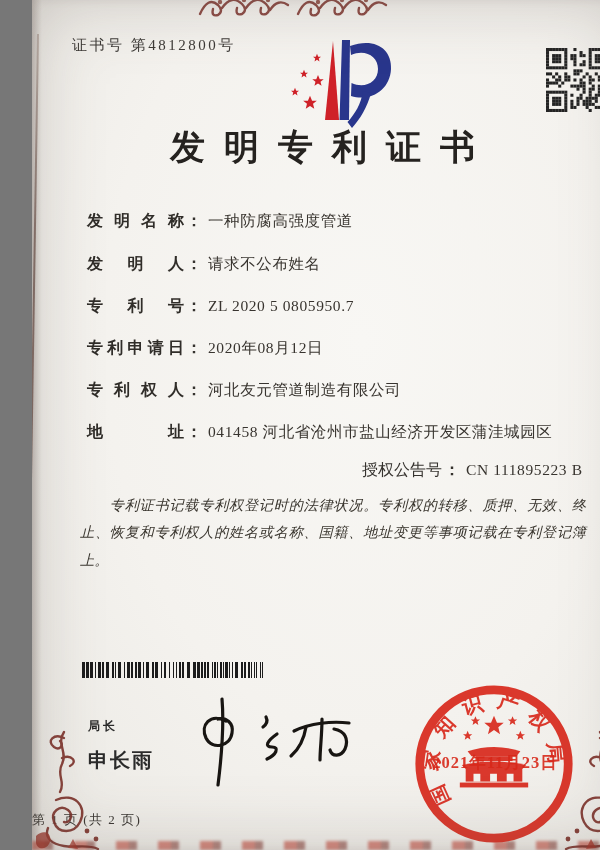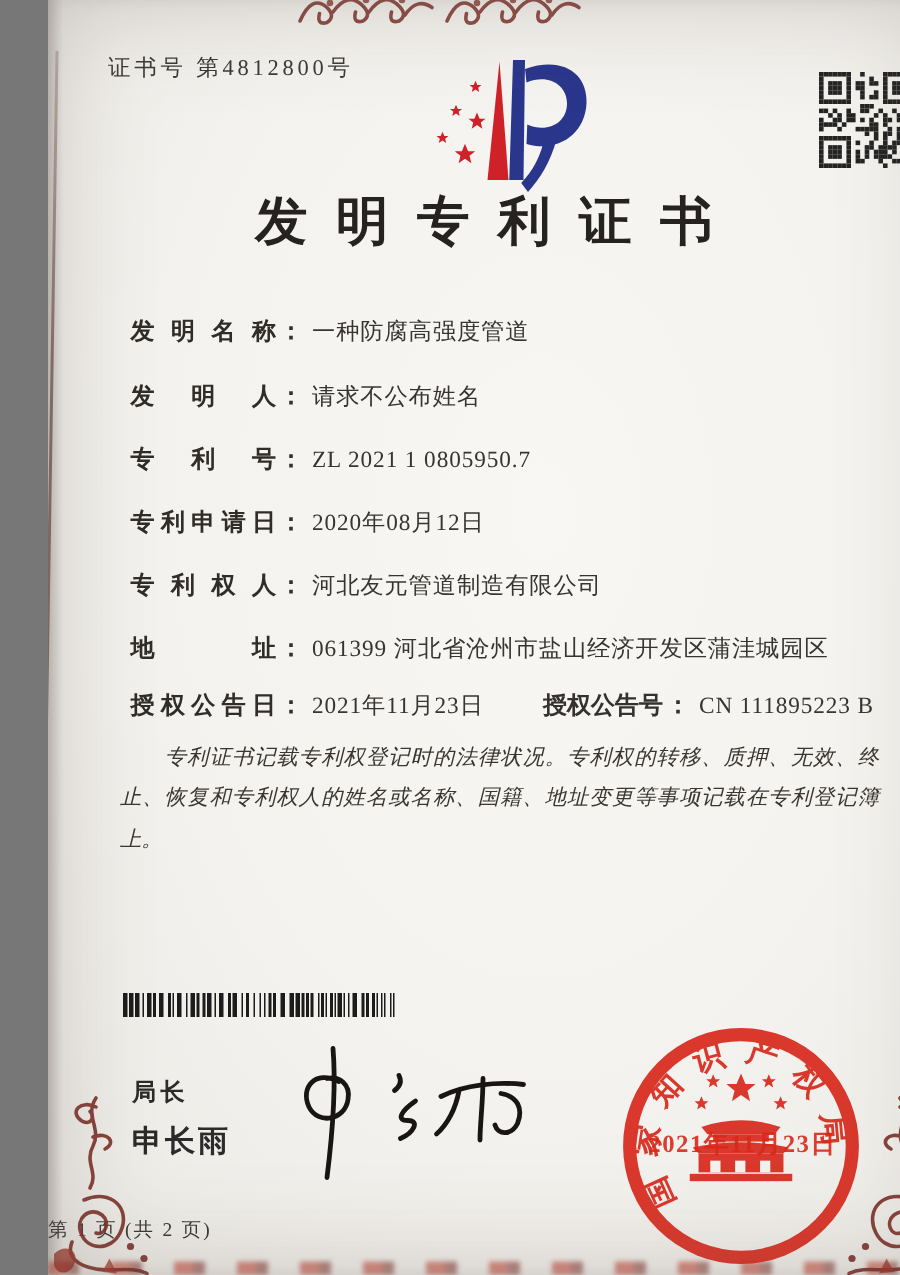--- a/index.html
+++ b/index.html
@@ -34,29 +34,29 @@
   .field-row{left:55px; height:22px; font-size:16px; white-space:nowrap;}
   .flabel{
     display:inline-block; width:97px; font-weight:600; color:#302d29;
     text-align:justify; text-align-last:justify; vertical-align:top;
   }
   .colon{font-weight:600; margin:0 6px 0 2px;}
   .fvalue{font-size:15.5px; letter-spacing:.6px; color:#38342f;}
   .row-1{top:211px;} .row-2{top:254px;} .row-3{top:296px;}
   .row-4{top:338px;} .row-5{top:380px;} .row-6{top:422px;} .row-7{top:460px;}
   .grant-pub{left:330px; top:460px; font-size:16px; white-space:nowrap;}
-  .grant-pub .plabel{font-weight:700;}
+  .grant-pub .plabel{font-weight:400;}
   .body-text{
     left:48px; top:492px; width:506px; font-size:14.2px; line-height:1.92;
     text-align:justify; color:#3a362f; font-style:italic;
   }
   .body-text p{margin:0; text-indent:2.1em;}
   .barcode{left:50px; top:662px;}
   .director-label{left:56px; top:718px; font-family:"Liberation Sans","DejaVu Sans",sans-serif;
-    font-size:16px; font-weight:600; letter-spacing:3px; color:#2b2b2b;}
+    font-size:12px; font-weight:600; letter-spacing:3px; color:#2b2b2b;}
   .director-name{left:56px; top:747px; font-family:"Liberation Sans","DejaVu Sans",sans-serif;
     font-size:20px; font-weight:600; letter-spacing:2px; color:#2b2b2b;}
   .signature{left:150px; top:693px;}
   .seal{left:377px; top:681px; z-index:2;}
   .seal-date{
     left:374px; top:752px; width:178px; text-align:center; z-index:3;
     font-size:16.5px; font-weight:700; color:rgba(215,40,26,.9); letter-spacing:1px;
   }
   .page-info{left:0; top:811px; width:580px; text-align:left; font-size:13px;
     letter-spacing:1.5px; color:#3b3834;}
@@ -345,33 +345,30 @@
 
   <div class="abs doc-title">发明专利证书</div>
 
   <div class="abs field-row row-1">
     <span class="flabel">发明名称</span><span class="colon">：</span><span class="fvalue">一种防腐高强度管道</span>
   </div>
   <div class="abs field-row row-2">
     <span class="flabel">发明人</span><span class="colon">：</span><span class="fvalue">请求不公布姓名</span>
   </div>
   <div class="abs field-row row-3">
-    <span class="flabel">专利号</span><span class="colon">：</span><span class="fvalue">ZL 2021 1 0805950.7</span>
+    <span class="flabel">专利号</span><span class="colon">：</span><span class="fvalue">ZL 2020 5 0805950.7</span>
   </div>
   <div class="abs field-row row-4">
     <span class="flabel">专利申请日</span><span class="colon">：</span><span class="fvalue">2020年08月12日</span>
   </div>
   <div class="abs field-row row-5">
     <span class="flabel">专利权人</span><span class="colon">：</span><span class="fvalue">河北友元管道制造有限公司</span>
   </div>
   <div class="abs field-row row-6">
-    <span class="flabel">地址</span><span class="colon">：</span><span class="fvalue">061399 河北省沧州市盐山经济开发区蒲洼城园区</span>
-  </div>
-  <div class="abs field-row row-7">
-    <span class="flabel">授权公告日</span><span class="colon">：</span><span class="fvalue">2021年11月23日</span>
+    <span class="flabel">地址</span><span class="colon">：</span><span class="fvalue">041458 河北省沧州市盐山经济开发区蒲洼城园区</span>
   </div>
   <div class="abs grant-pub">
     <span class="plabel">授权公告号</span><span class="colon">：</span><span class="fvalue">CN 111895223 B</span>
   </div>
 
   <div class="abs body-text">
     <p>专利证书记载专利权登记时的法律状况。专利权的转移、质押、无效、终止、恢复和专利权人的姓名或名称、国籍、地址变更等事项记载在专利登记簿上。</p>
   </div>
 
   <svg id="barcode" class="abs barcode" width="186" height="16" viewBox="0 0 186 16">

